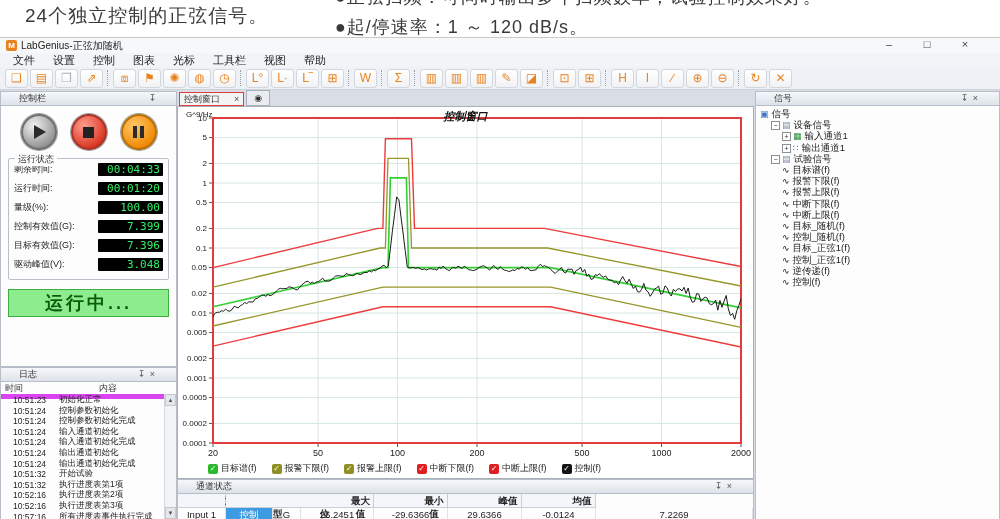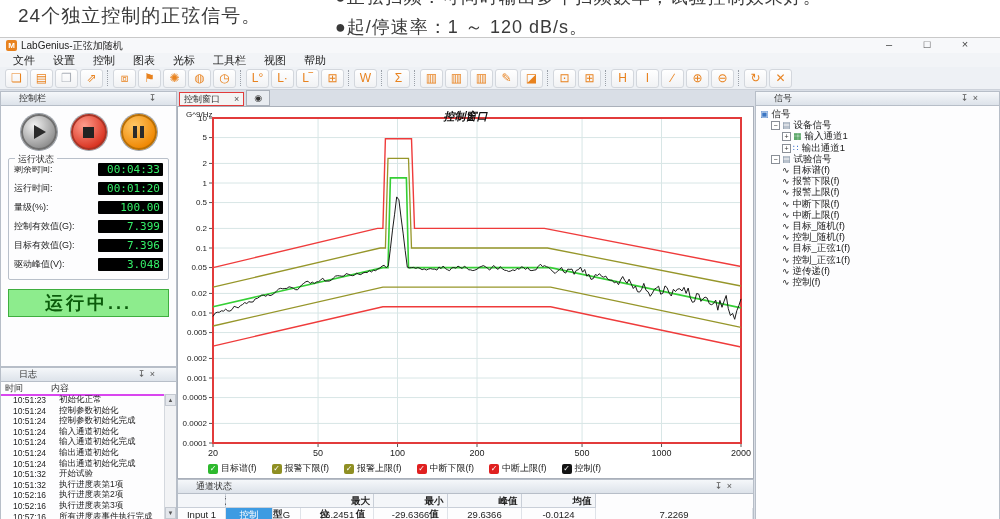--- a/index.html
+++ b/index.html
@@ -1,21 +1,21 @@
 <!DOCTYPE html>
 <html><head>
 <meta charset="utf-8">
 <style>
   html,body{margin:0;padding:0;width:1000px;height:519px;overflow:hidden;background:#fff;
     font-family:"Liberation Sans","DejaVu Sans",sans-serif;-webkit-font-smoothing:antialiased;}
   .page{position:relative;width:1000px;height:519px;background:#fff;}
 
   
   .topnote{position:absolute;left:0;top:0;width:1000px;height:37px;background:#fff;color:#3a3a3a;}
-  .note-left{position:absolute;left:18px;top:3px;font-size:19px;letter-spacing:1px;}
+  .note-left{position:absolute;left:25px;top:3px;font-size:19px;letter-spacing:1px;}
   .note-right{position:absolute;left:335px;top:0;}
   .note-clip{height:7px;overflow:hidden;}
   .note-clip span{display:block;margin-top:-15px;font-size:18px;letter-spacing:1px;}
   .note-line2{font-size:18px;letter-spacing:1px;margin-top:8px;}
 
   
   .app{position:absolute;left:0;top:37px;width:1000px;height:482px;background:#eef1f6;border-top:1px solid #c9c9c9;}
   .titlebar{position:relative;height:15px;background:#f7f8fa;display:flex;align-items:center;padding-left:6px;}
   .logo{width:11px;height:11px;background:#e8821e;color:#fff;font-size:8px;font-weight:bold;
     display:flex;align-items:center;justify-content:center;border-radius:2px;margin-right:4px;}
@@ -56,21 +56,21 @@
   .statusbox{margin:8px 7px 0 7px;border:1px solid #b9c0ca;border-radius:2px;padding:4px 5px 2px 5px;position:relative;}
   .statusbox .box-legend{position:absolute;top:-6px;left:6px;background:#fdfdfe;font-size:9px;color:#333;padding:0 3px;}
   .st-row{display:flex;justify-content:space-between;align-items:center;margin:0 0 6px 0;}
   .st-label{font-size:9px;color:#222;white-space:nowrap;}
   .lcd{background:#000;color:#35ef69;font-family:"DejaVu Sans Mono",monospace;font-size:11px;
     width:62px;height:13px;line-height:13px;text-align:right;padding-right:3px;border-radius:1px;}
   .banner{margin:9px 7px 0 7px;height:26px;background:#8dec8d;border:1px solid #3fae3f;color:#0b5c0b;
     font-size:18px;font-weight:bold;letter-spacing:3px;display:flex;align-items:center;justify-content:center;}
 
   
-  .log-head{display:grid;grid-template-columns:46px 1fr 11px;border-bottom:2px solid #d946ef;height:12px;align-items:center;}
+  .log-head{display:grid;grid-template-columns:46px 1fr 11px;border-bottom:5px solid #d946ef;height:12px;align-items:center;gap:48px;}
   .log-head span{font-size:9px;color:#333;padding-left:4px;}
   .log-rows{position:absolute;left:0;top:26px;bottom:0;right:11px;overflow:hidden;}
   .log-row{display:grid;grid-template-columns:46px 1fr;height:10.6px;align-items:center;}
   .log-row span{font-size:8.5px;color:#222;padding-left:12px;white-space:nowrap;}
   .log-scroll{position:absolute;right:0;top:26px;bottom:0;width:11px;background:#f2f3f5;border-left:1px solid #d4d8de;}
   .scroll-arrow{height:10px;background:#e4e7ec;border:1px solid #c4c9d1;font-size:6px;color:#555;
     display:flex;align-items:center;justify-content:center;}
   .scroll-arrow.down{position:absolute;bottom:0;left:0;right:0;}
 
   

